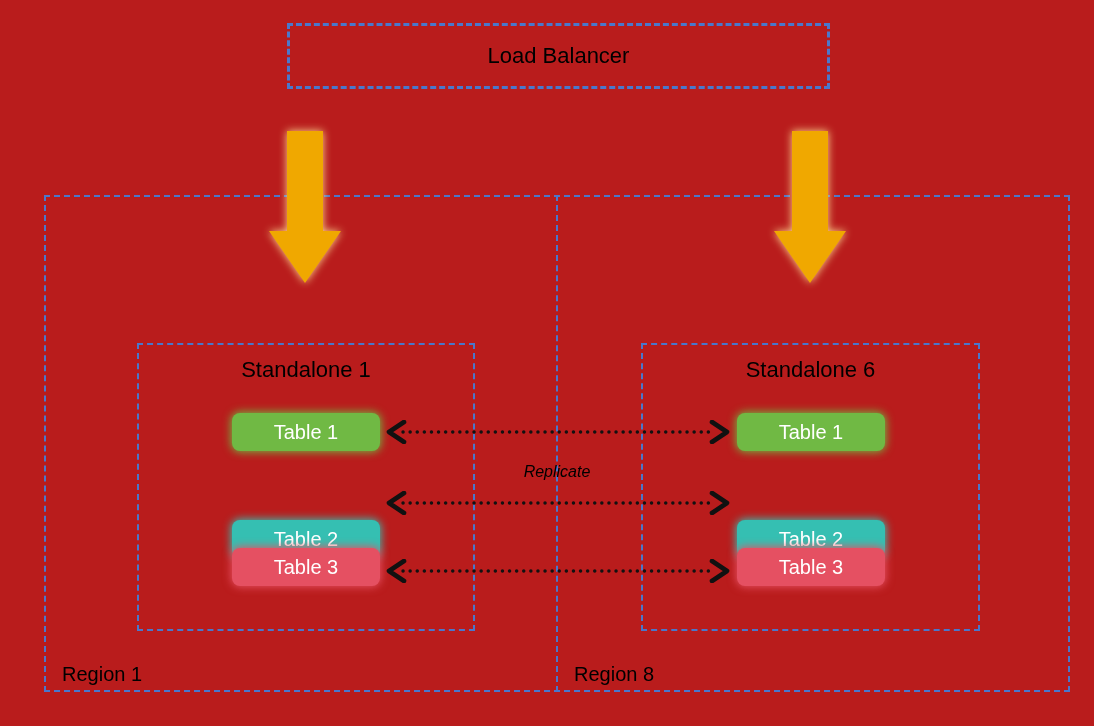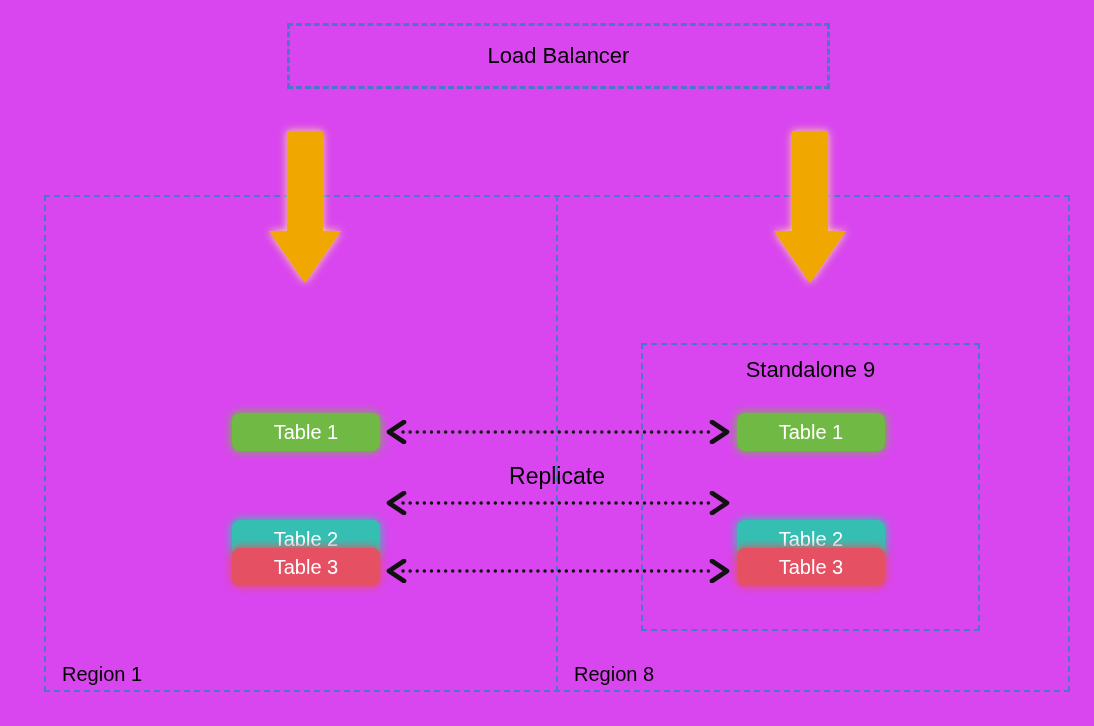--- a/index.html
+++ b/index.html
@@ -1,17 +1,17 @@
 <!DOCTYPE html>
 <html><head>
 <meta charset="utf-8">
 <style>
   html,body{margin:0;padding:0;background:#ffffff;}
   #canvas{
-    position:relative;width:1094px;height:726px;background:#d946ef;
+    position:relative;width:1094px;height:726px;background:#b91c1c;
     font-family:"Liberation Sans",sans-serif;color:#1a1a1a;overflow:hidden;
   }
   .abs{position:absolute;}
 
   
   .lb-box{
     left:287px;top:23px;width:543px;height:66px;
     border:3px dashed #4A77CC;box-sizing:border-box;
     display:flex;align-items:center;justify-content:center;
     font-size:22px;color:#000;
@@ -60,21 +60,21 @@
   .row-3{top:548px;}
 
   
   .connector{left:383px;width:350px;height:24px;}
   .conn-1{top:420px;}
   .conn-2{top:491px;}
   .conn-3{top:559px;}
 
   .replicate-label{
     left:497px;top:463px;width:120px;text-align:center;
-    font-size:23px;color:#000;
+    font-size:16px;color:#000;font-style:italic;
   }
 
   
   .down-arrow{width:80px;height:155px;top:131px;z-index:5;}
   .down-arrow.a1{left:265px;}
   .down-arrow.a2{left:770px;}
   .down-arrow svg{filter:drop-shadow(0 0 4px rgba(255,228,150,0.95));}
 </style>
 </head>
 <body>
@@ -85,23 +85,26 @@
     <span>Load Balancer</span>
   </div>
 
   <div class="abs regions-box"></div>
   <div class="abs region-divider"></div>
 
 
   <div class="abs region-label r1">Region 1</div>
   <div class="abs region-label r2">Region 8</div>
 
+  <div class="abs standalone-box s1">
+    <div class="standalone-title">Standalone 1</div>
+  </div>
 
   <div class="abs standalone-box s2">
-    <div class="standalone-title">Standalone 9</div>
+    <div class="standalone-title">Standalone 6</div>
   </div>
 
   <div class="abs table-chip col-left row-1" style="background: rgb(112, 185, 68); --glow: #70B944;">Table 1</div>
   <div class="abs table-chip col-left row-2" style="background: rgb(53, 191, 178); --glow: #35BFB2;">Table 2</div>
   <div class="abs table-chip col-left row-3" style="background: rgb(229, 80, 98); --glow: #E55062;">Table 3</div>
 
   <div class="abs table-chip col-right row-1" style="background: rgb(112, 185, 68); --glow: #70B944;">Table 1</div>
   <div class="abs table-chip col-right row-2" style="background: rgb(53, 191, 178); --glow: #35BFB2;">Table 2</div>
   <div class="abs table-chip col-right row-3" style="background: rgb(229, 80, 98); --glow: #E55062;">Table 3</div>
 

